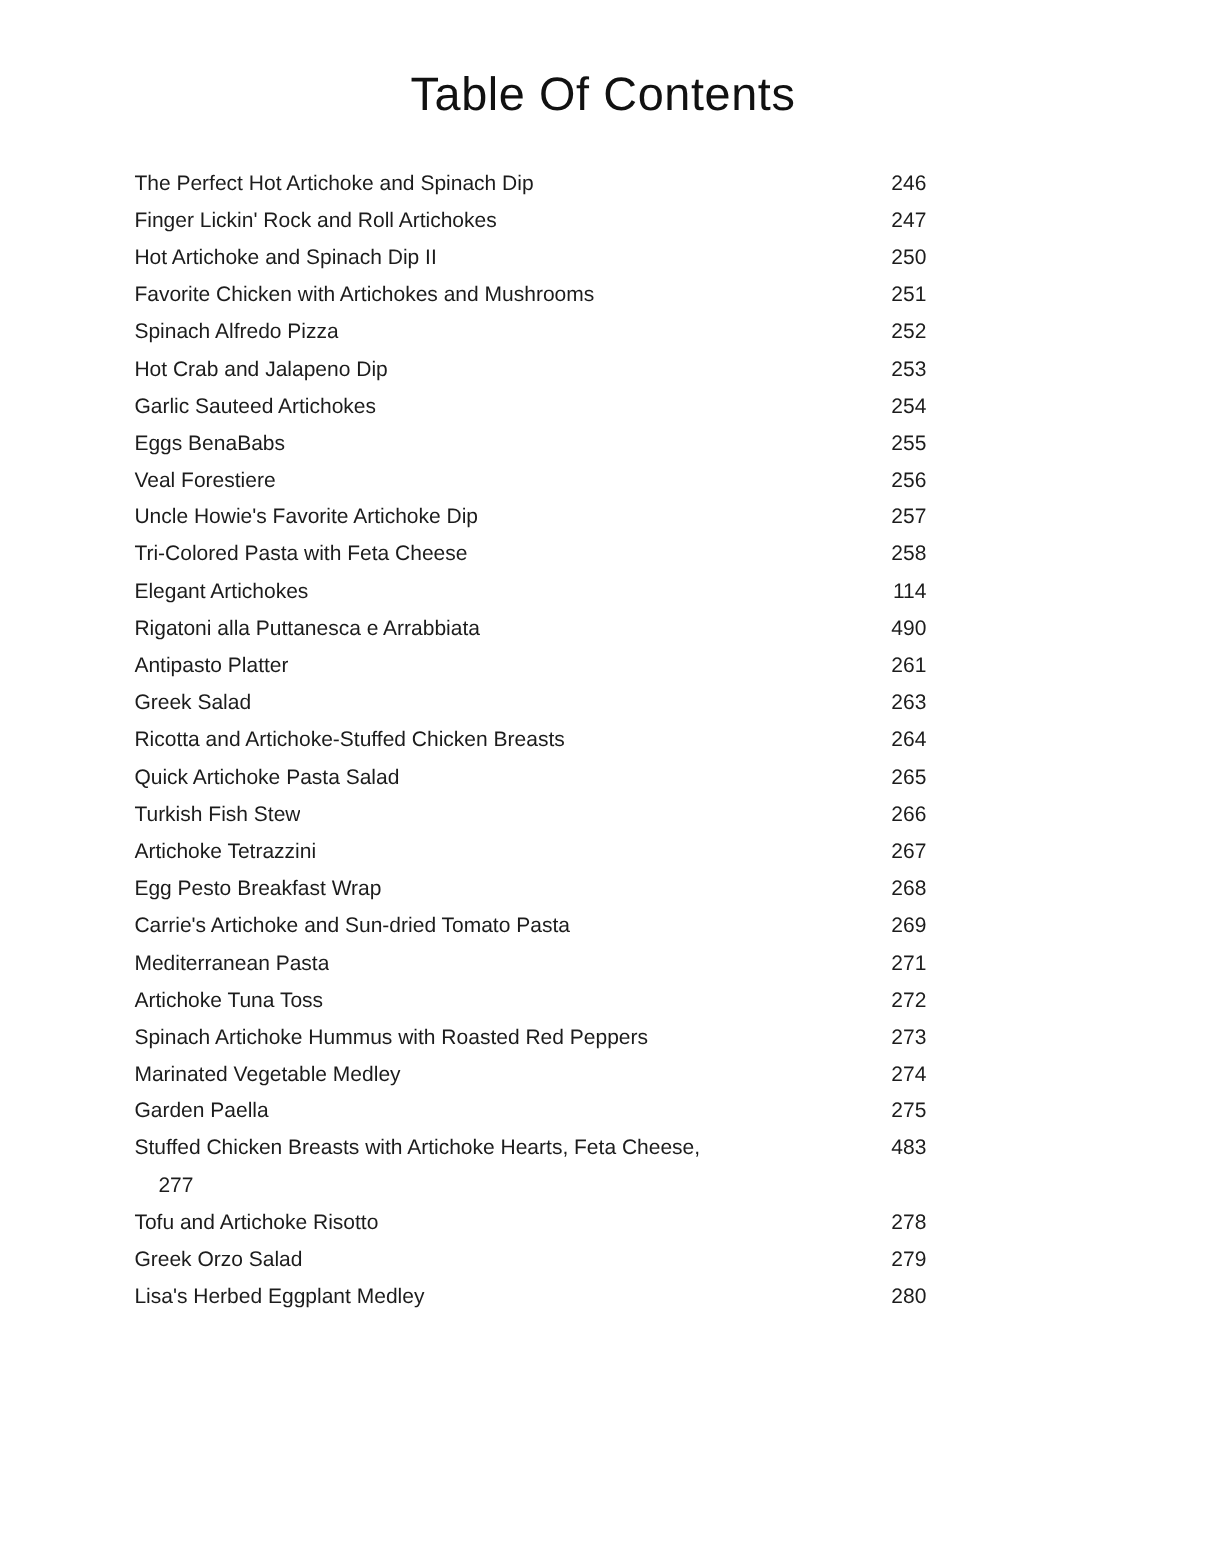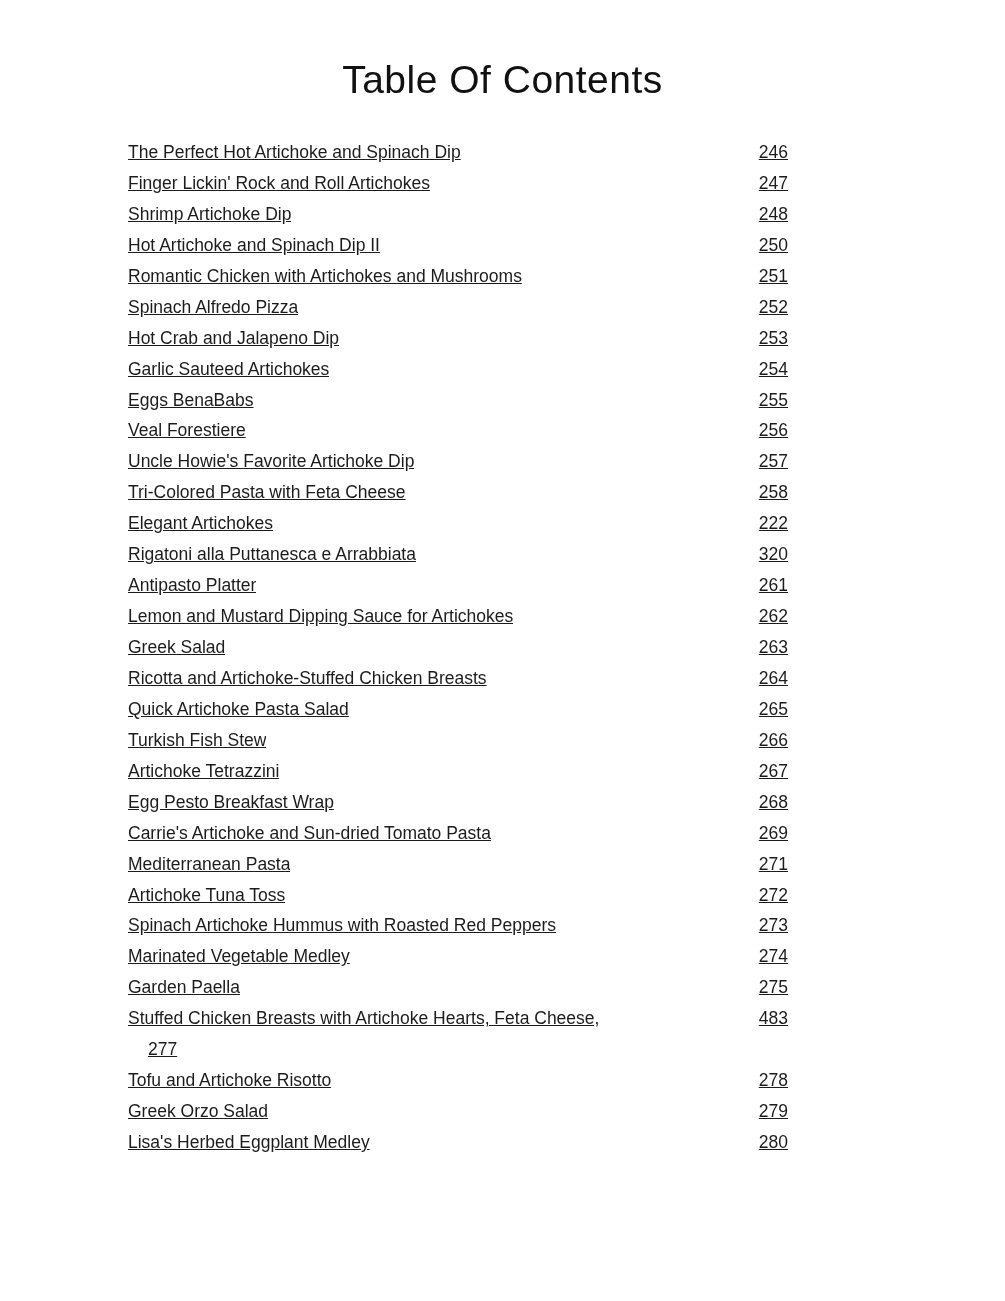--- a/index.html
+++ b/index.html
@@ -23,23 +23,22 @@
     margin: 0;
     text-align: center;
     font-size: 39px;
     font-weight: 400;
     letter-spacing: 0.5px;
     color: #111111;
   }
   .toc {
     position: absolute;
     top: 137px;
-    left: 128px;
+    left: 112px;
     width: 660px;
-    text-decoration: underline;
   }
   .toc-row {
     display: flex;
     justify-content: space-between;
     align-items: baseline;
     height: 30.95px;
     font-size: 17.5px;
     line-height: 30.95px;
   }
   .toc-title {
@@ -59,29 +58,25 @@
 <div class="toc" id="toc-list">
     <div class="toc-row">
       <span class="toc-title">The Perfect Hot Artichoke and Spinach Dip</span>
       <span class="toc-page">246</span>
     </div>
     <div class="toc-row">
       <span class="toc-title">Finger Lickin' Rock and Roll Artichokes</span>
       <span class="toc-page">247</span>
     </div>
     <div class="toc-row">
-      <span class="toc-title">Shrimp Artichoke Dip</span>
-      <span class="toc-page">248</span>
-    </div>
-    <div class="toc-row">
       <span class="toc-title">Hot Artichoke and Spinach Dip II</span>
       <span class="toc-page">250</span>
     </div>
     <div class="toc-row">
-      <span class="toc-title">Romantic Chicken with Artichokes and Mushrooms</span>
+      <span class="toc-title">Favorite Chicken with Artichokes and Mushrooms</span>
       <span class="toc-page">251</span>
     </div>
     <div class="toc-row">
       <span class="toc-title">Spinach Alfredo Pizza</span>
       <span class="toc-page">252</span>
     </div>
     <div class="toc-row">
       <span class="toc-title">Hot Crab and Jalapeno Dip</span>
       <span class="toc-page">253</span>
     </div>
@@ -100,33 +95,29 @@
     <div class="toc-row">
       <span class="toc-title">Uncle Howie's Favorite Artichoke Dip</span>
       <span class="toc-page">257</span>
     </div>
     <div class="toc-row">
       <span class="toc-title">Tri-Colored Pasta with Feta Cheese</span>
       <span class="toc-page">258</span>
     </div>
     <div class="toc-row">
       <span class="toc-title">Elegant Artichokes</span>
-      <span class="toc-page">222</span>
+      <span class="toc-page">114</span>
     </div>
     <div class="toc-row">
       <span class="toc-title">Rigatoni alla Puttanesca e Arrabbiata</span>
-      <span class="toc-page">320</span>
+      <span class="toc-page">490</span>
     </div>
     <div class="toc-row">
       <span class="toc-title">Antipasto Platter</span>
       <span class="toc-page">261</span>
-    </div>
-    <div class="toc-row">
-      <span class="toc-title">Lemon and Mustard Dipping Sauce for Artichokes</span>
-      <span class="toc-page">262</span>
     </div>
     <div class="toc-row">
       <span class="toc-title">Greek Salad</span>
       <span class="toc-page">263</span>
     </div>
     <div class="toc-row">
       <span class="toc-title">Ricotta and Artichoke-Stuffed Chicken Breasts</span>
       <span class="toc-page">264</span>
     </div>
     <div class="toc-row">

